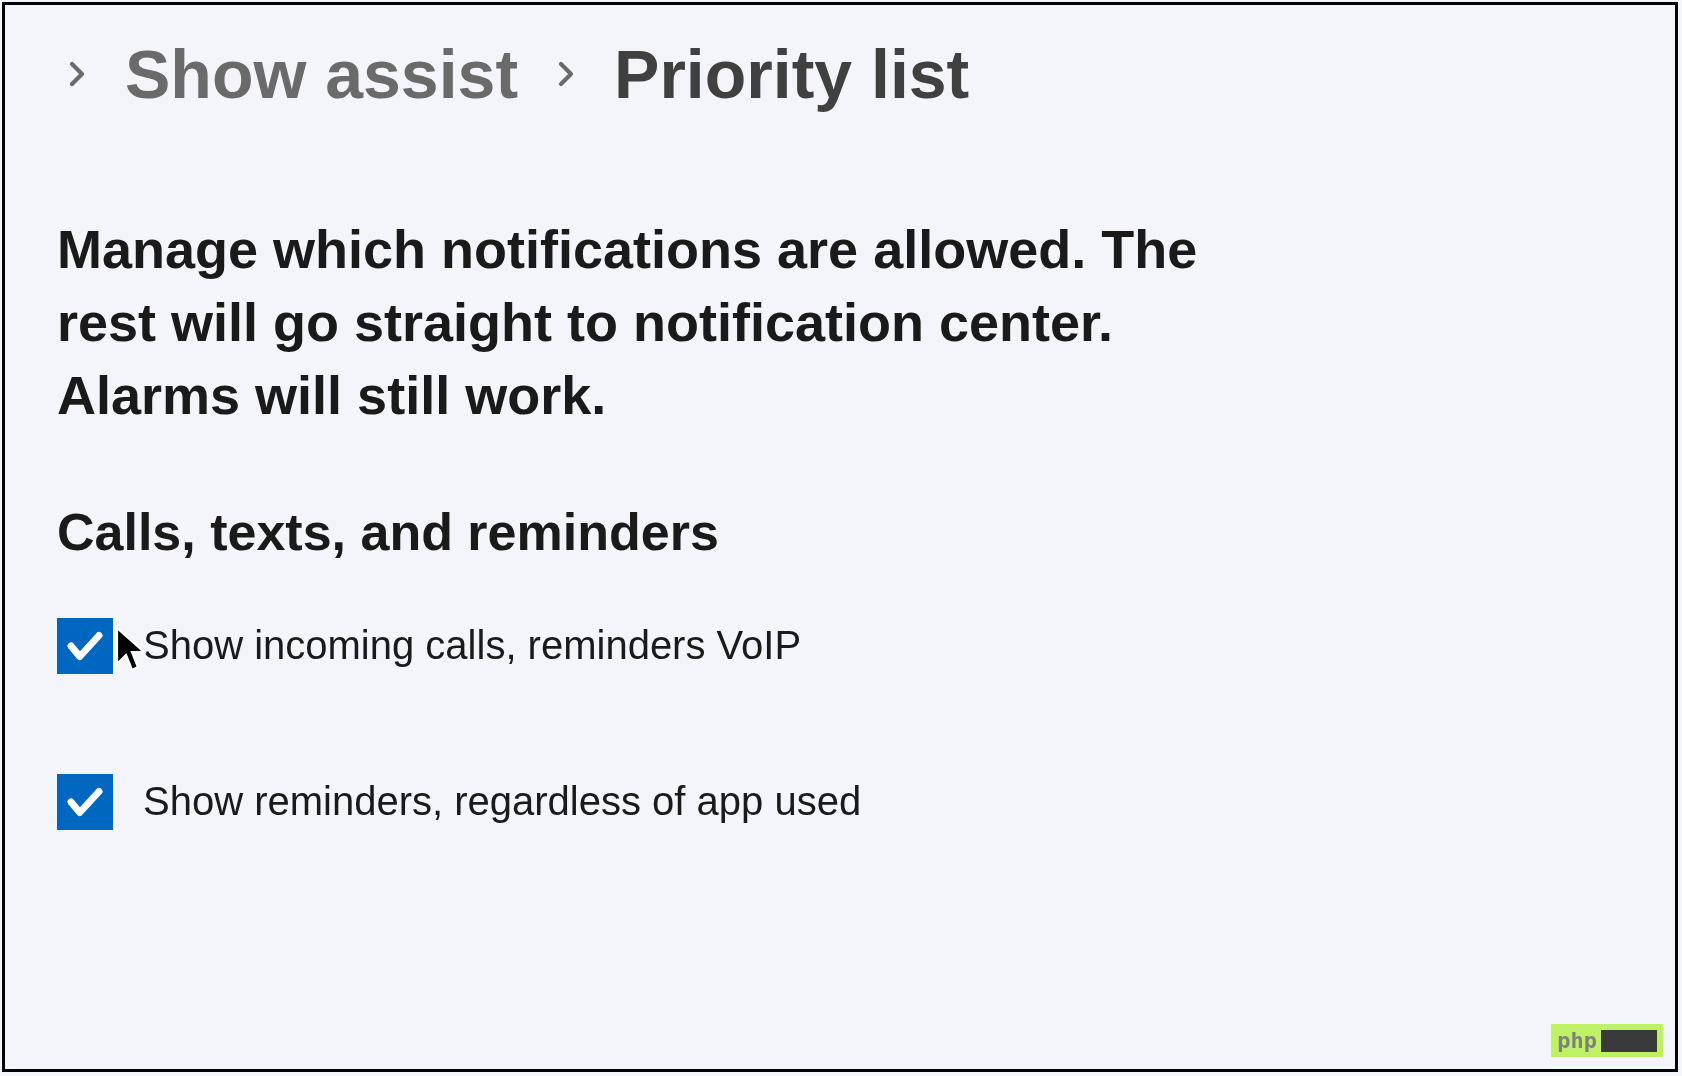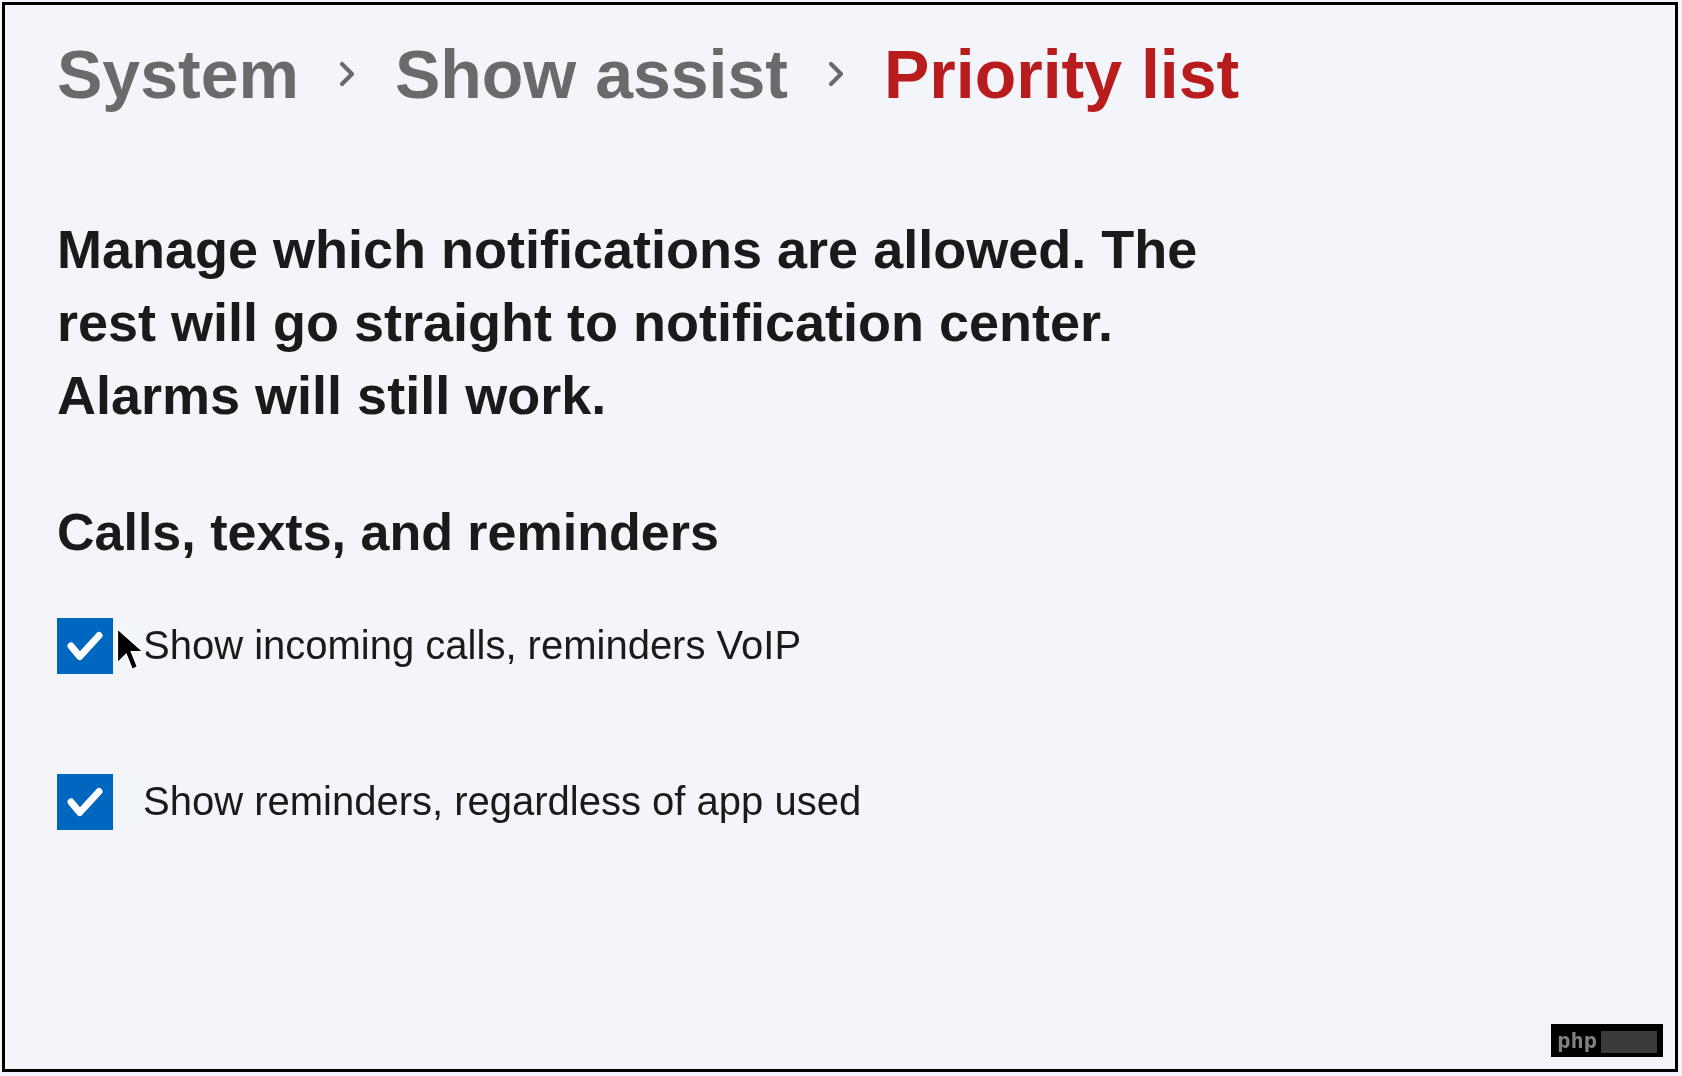--- a/index.html
+++ b/index.html
@@ -36,21 +36,21 @@
     .breadcrumb-link {
       font-size: 68px;
       font-weight: 600;
       color: #6a6a6a;
       cursor: pointer;
     }
     
     .breadcrumb-current {
       font-size: 68px;
       font-weight: 600;
-      color: #b91c1c;
+      color: #404040;
     }
     
     .breadcrumb-chevron {
       font-size: 48px;
       color: #6a6a6a;
       display: flex;
       align-items: center;
     }
     
     .description {
@@ -111,23 +111,23 @@
     .cursor-arrow svg {
       width: 38px;
       height: 48px;
     }
     
     .watermark {
       position: absolute;
       bottom: 12px;
       right: 12px;
       display: flex;
-      align-items: flex-end;
+      align-items: center;
       gap: 4px;
-      background: #000000;
+      background: #bef264;
       padding: 4px 6px;
     }
     
     .watermark-text {
       font-family: monospace;
       font-weight: bold;
       color: #808080;
       font-size: 22px;
     }
     
@@ -136,21 +136,20 @@
       height: 22px;
       background: #3a3a3a;
       display: inline-block;
     }
   </style>
 </head>
 <body>
 
 <div class="container">
   <nav class="breadcrumb">
-    <span class="breadcrumb-link">System</span>
     <span class="breadcrumb-chevron">
       <svg viewBox="0 0 24 24" width="40" height="40" fill="none" stroke="#6a6a6a" stroke-width="2.5" stroke-linecap="round" stroke-linejoin="round">
           <polyline points="9 18 15 12 9 6"></polyline>
         </svg>
     </span>
     <span class="breadcrumb-link">Show assist</span>
     <span class="breadcrumb-chevron">
       <svg viewBox="0 0 24 24" width="40" height="40" fill="none" stroke="#6a6a6a" stroke-width="2.5" stroke-linecap="round" stroke-linejoin="round">
           <polyline points="9 18 15 12 9 6"></polyline>
         </svg>

